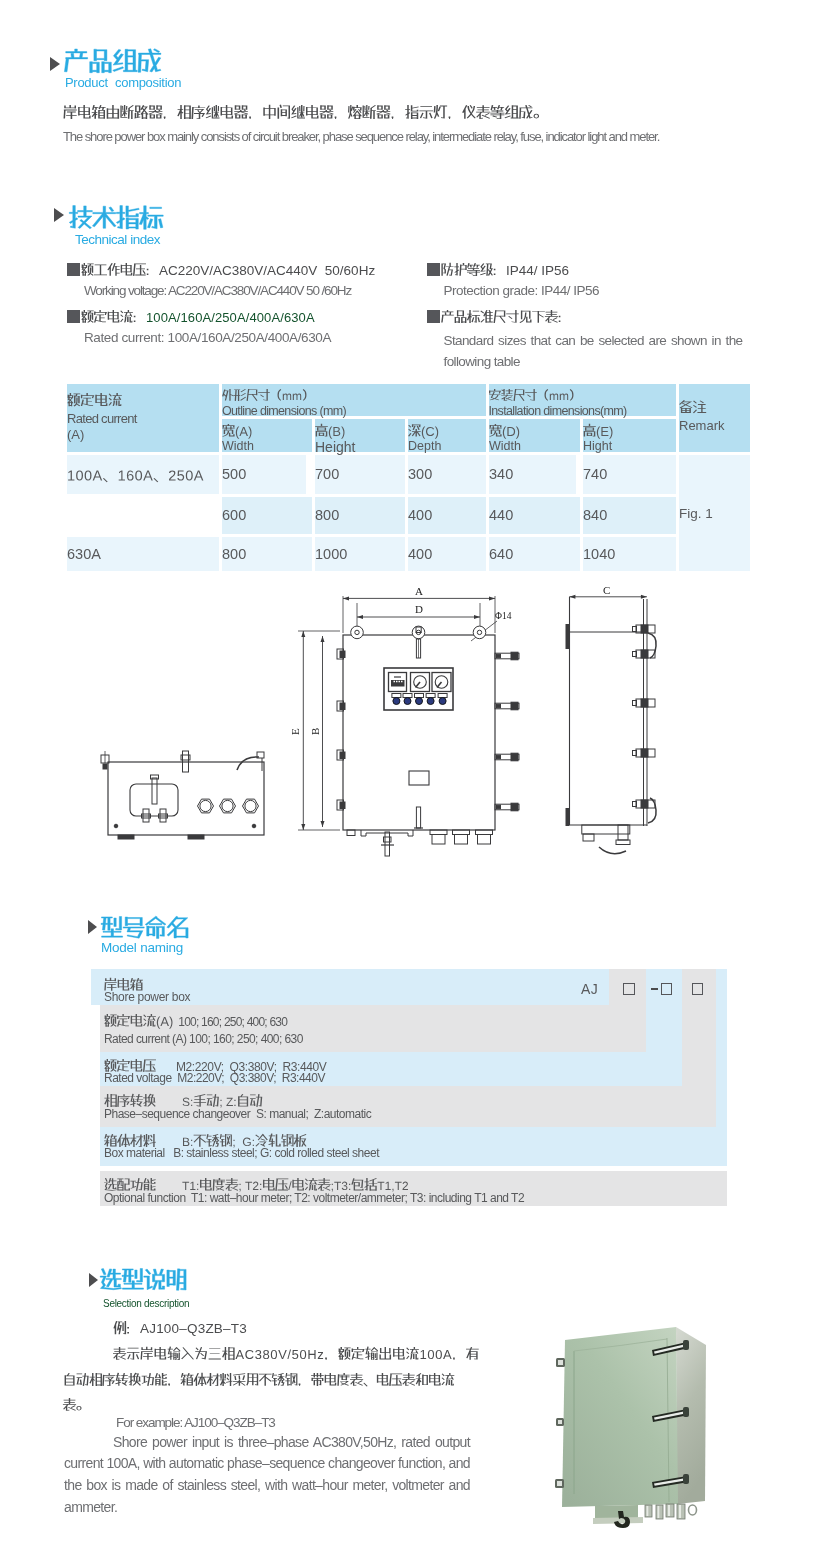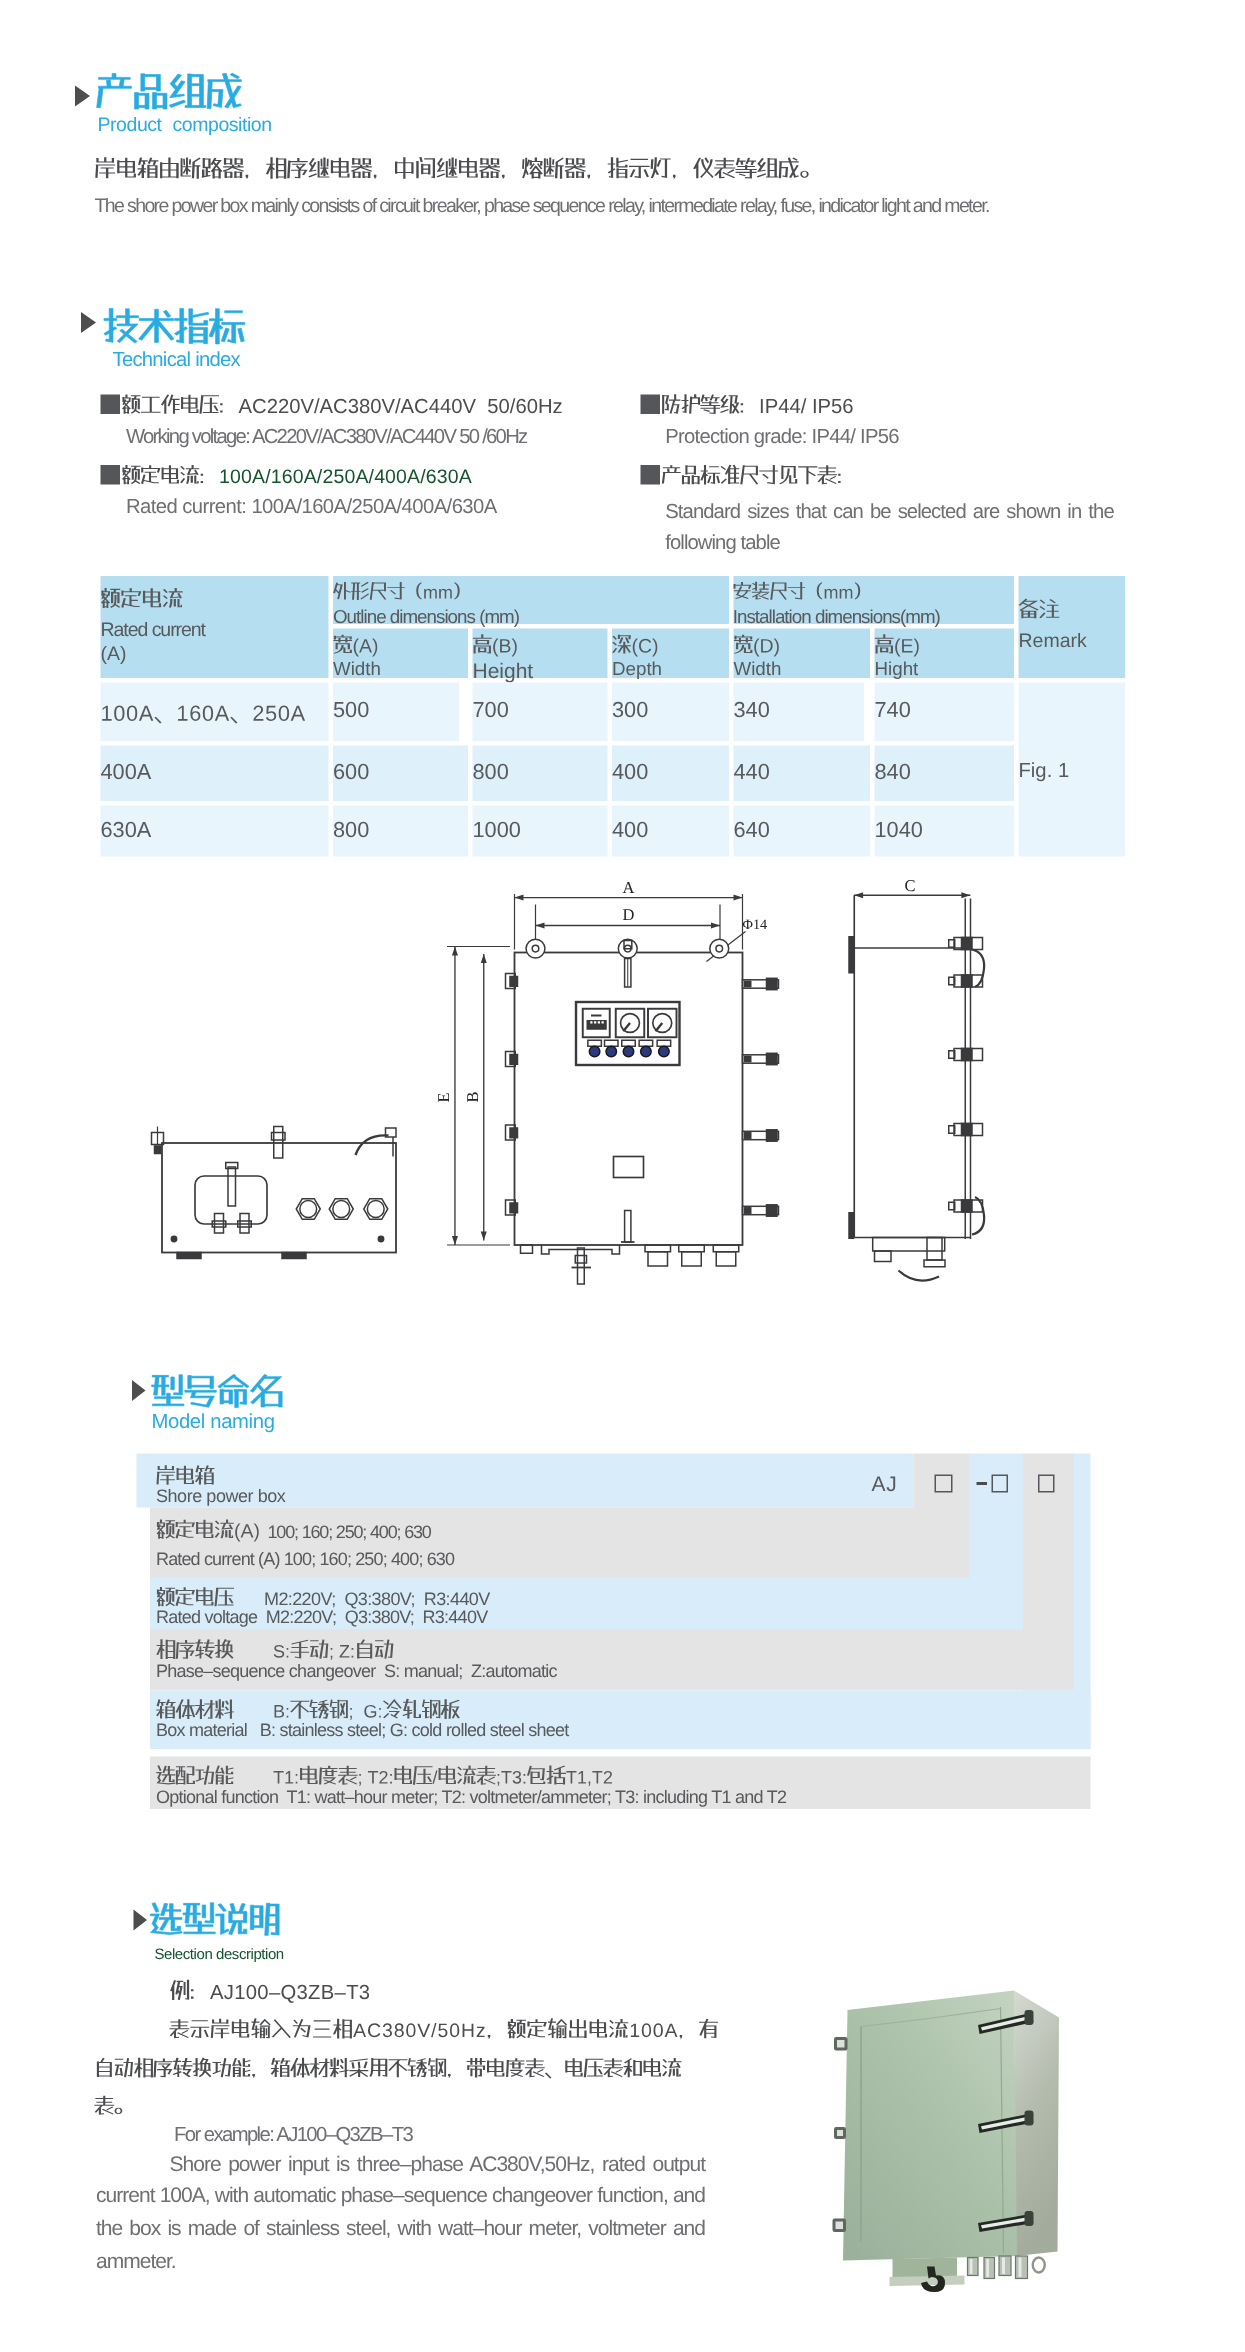--- a/index.html
+++ b/index.html
@@ -129,21 +129,20 @@
         <div style="margin-top:11px"><svg style="vertical-align:-4.1px;overflow:visible" width="136.9" height="18.6" viewBox="0 0 136.9 18.6">
             <path fill="#58595b" d="M1.1 14.5V13.4H3.6V5.7L1.4 7.3V6.1L3.8 4.5H4.9V13.4H7.4V14.5Z M16 9.5Q16 12 15.1 13.3Q14.2 14.6 12.5 14.6Q10.8 14.6 9.9 13.3Q9.1 12 9.1 9.5Q9.1 6.9 9.9 5.7Q10.8 4.4 12.6 4.4Q14.3 4.4 15.2 5.7Q16 7 16 9.5ZM14.7 9.5Q14.7 7.3 14.2 6.4Q13.7 5.4 12.6 5.4Q11.4 5.4 10.9 6.4Q10.4 7.3 10.4 9.5Q10.4 11.6 10.9 12.6Q11.4 13.6 12.5 13.6Q13.7 13.6 14.2 12.6Q14.7 11.6 14.7 9.5Z M24.5 9.5Q24.5 12 23.6 13.3Q22.8 14.6 21 14.6Q19.3 14.6 18.5 13.3Q17.6 12 17.6 9.5Q17.6 6.9 18.4 5.7Q19.3 4.4 21.1 4.4Q22.8 4.4 23.7 5.7Q24.5 7 24.5 9.5ZM23.2 9.5Q23.2 7.3 22.7 6.4Q22.2 5.4 21.1 5.4Q19.9 5.4 19.4 6.4Q18.9 7.3 18.9 9.5Q18.9 11.6 19.4 12.6Q19.9 13.6 21.1 13.6Q22.2 13.6 22.7 12.6Q23.2 11.6 23.2 9.5Z M33.8 14.5 32.7 11.6H28.1L27 14.5H25.6L29.6 4.5H31.2L35.2 14.5ZM30.4 5.5 30.3 5.7Q30.2 6.3 29.8 7.2L28.5 10.5H32.3L31 7.2Q30.8 6.7 30.6 6.1Z M36.9 11.9 35.9 12.4 39.7 16.3 40.7 15.7Z M51.7 14.5V13.4H54.3V5.7L52 7.3V6.1L54.4 4.5H55.5V13.4H58V14.5Z M66.6 11.2Q66.6 12.8 65.7 13.7Q64.8 14.6 63.3 14.6Q61.6 14.6 60.8 13.4Q59.9 12.1 59.9 9.7Q59.9 7.2 60.8 5.8Q61.7 4.4 63.4 4.4Q65.7 4.4 66.3 6.4L65.1 6.6Q64.7 5.4 63.4 5.4Q62.3 5.4 61.7 6.4Q61.1 7.4 61.1 9.4Q61.5 8.7 62.1 8.4Q62.7 8.1 63.6 8.1Q64.9 8.1 65.7 8.9Q66.6 9.8 66.6 11.2ZM65.3 11.3Q65.3 10.2 64.7 9.6Q64.2 9 63.2 9Q62.4 9 61.8 9.6Q61.3 10.1 61.3 11Q61.3 12.1 61.8 12.9Q62.4 13.6 63.3 13.6Q64.2 13.6 64.7 13Q65.3 12.4 65.3 11.3Z M75.1 9.5Q75.1 12 74.3 13.3Q73.4 14.6 71.7 14.6Q69.9 14.6 69.1 13.3Q68.2 12 68.2 9.5Q68.2 6.9 69 5.7Q69.9 4.4 71.7 4.4Q73.5 4.4 74.3 5.7Q75.1 7 75.1 9.5ZM73.8 9.5Q73.8 7.3 73.3 6.4Q72.8 5.4 71.7 5.4Q70.5 5.4 70 6.4Q69.5 7.3 69.5 9.5Q69.5 11.6 70 12.6Q70.5 13.6 71.7 13.6Q72.8 13.6 73.3 12.6Q73.8 11.6 73.8 9.5Z M84.4 14.5 83.3 11.6H78.7L77.6 14.5H76.2L80.3 4.5H81.8L85.8 14.5ZM81 5.5 80.9 5.7Q80.8 6.3 80.4 7.2L79.1 10.5H82.9L81.6 7.2Q81.4 6.7 81.2 6.1Z M87.5 11.9 86.5 12.4 90.3 16.3 91.3 15.7Z M102 14.5V13.6Q102.3 12.8 102.8 12.1Q103.4 11.5 103.9 11Q104.5 10.5 105.1 10Q105.6 9.6 106.1 9.2Q106.5 8.7 106.8 8.2Q107.1 7.8 107.1 7.2Q107.1 6.3 106.6 5.9Q106.1 5.4 105.3 5.4Q104.5 5.4 103.9 5.9Q103.4 6.3 103.3 7.1L102 7Q102.2 5.8 103 5.1Q103.9 4.4 105.3 4.4Q106.8 4.4 107.6 5.1Q108.4 5.8 108.4 7.1Q108.4 7.7 108.1 8.3Q107.9 8.8 107.4 9.4Q106.8 10 105.3 11.2Q104.5 11.9 104.1 12.4Q103.6 12.9 103.4 13.4H108.6V14.5Z M117.2 11.3Q117.2 12.8 116.3 13.7Q115.3 14.6 113.7 14.6Q112.3 14.6 111.4 14Q110.5 13.4 110.3 12.3L111.6 12.1Q112 13.6 113.7 13.6Q114.7 13.6 115.3 13Q115.9 12.4 115.9 11.3Q115.9 10.3 115.3 9.8Q114.7 9.2 113.7 9.2Q113.2 9.2 112.8 9.3Q112.3 9.5 111.9 9.9H110.6L110.9 4.5H116.6V5.6H112.1L111.9 8.8Q112.7 8.1 114 8.1Q115.4 8.1 116.3 9Q117.2 9.9 117.2 11.3Z M125.8 9.5Q125.8 12 124.9 13.3Q124 14.6 122.3 14.6Q120.6 14.6 119.7 13.3Q118.8 12 118.8 9.5Q118.8 6.9 119.7 5.7Q120.5 4.4 122.3 4.4Q124.1 4.4 124.9 5.7Q125.8 7 125.8 9.5ZM124.5 9.5Q124.5 7.3 124 6.4Q123.5 5.4 122.3 5.4Q121.1 5.4 120.6 6.4Q120.1 7.3 120.1 9.5Q120.1 11.6 120.6 12.6Q121.2 13.6 122.3 13.6Q123.4 13.6 123.9 12.6Q124.5 11.6 124.5 9.5Z M135 14.5 133.9 11.6H129.3L128.2 14.5H126.8L130.9 4.5H132.4L136.4 14.5ZM131.6 5.5 131.6 5.7Q131.4 6.3 131 7.2L129.8 10.5H133.5L132.2 7.2Q132 6.7 131.8 6.1Z"></path>
           </svg></div>
       </div>
 <div class="cell" style="left:155px;top:71px;width:84px;height:39px;background:#e9f5fc;font-size:14.5px;line-height:39px">500</div>
 <div class="cell" style="left:248px;top:71px;width:90px;height:39px;background:#e9f5fc;font-size:14.5px;line-height:39px">700</div>
 <div class="cell" style="left:341px;top:71px;width:78px;height:39px;background:#e9f5fc;font-size:14.5px;line-height:39px">300</div>
 <div class="cell" style="left:422px;top:71px;width:87px;height:39px;background:#e9f5fc;font-size:14.5px;line-height:39px">340</div>
 <div class="cell" style="left:516px;top:71px;width:93px;height:39px;background:#e9f5fc;font-size:14.5px;line-height:39px">740</div>
 
-<div class="cell" style="left:0;top:113px;width:152px;height:37px;background:#def0f9;font-size:14.5px;line-height:37px">400A</div>
 <div class="cell" style="left:155px;top:113px;width:90px;height:37px;background:#def0f9;font-size:14.5px;line-height:37px">600</div>
 <div class="cell" style="left:248px;top:113px;width:90px;height:37px;background:#def0f9;font-size:14.5px;line-height:37px">800</div>
 <div class="cell" style="left:341px;top:113px;width:78px;height:37px;background:#def0f9;font-size:14.5px;line-height:37px">400</div>
 <div class="cell" style="left:422px;top:113px;width:91px;height:37px;background:#def0f9;font-size:14.5px;line-height:37px">440</div>
 <div class="cell" style="left:516px;top:113px;width:93px;height:37px;background:#def0f9;font-size:14.5px;line-height:37px">840</div>
 
 <div class="cell" style="left:0;top:153px;width:152px;height:34px;background:#e9f5fc;font-size:14.5px;line-height:34px">630A</div>
 <div class="cell" style="left:155px;top:153px;width:90px;height:34px;background:#e9f5fc;font-size:14.5px;line-height:34px">800</div>
 <div class="cell" style="left:248px;top:153px;width:90px;height:34px;background:#e9f5fc;font-size:14.5px;line-height:34px">1000</div>
 <div class="cell" style="left:341px;top:153px;width:78px;height:34px;background:#e9f5fc;font-size:14.5px;line-height:34px">400</div>

